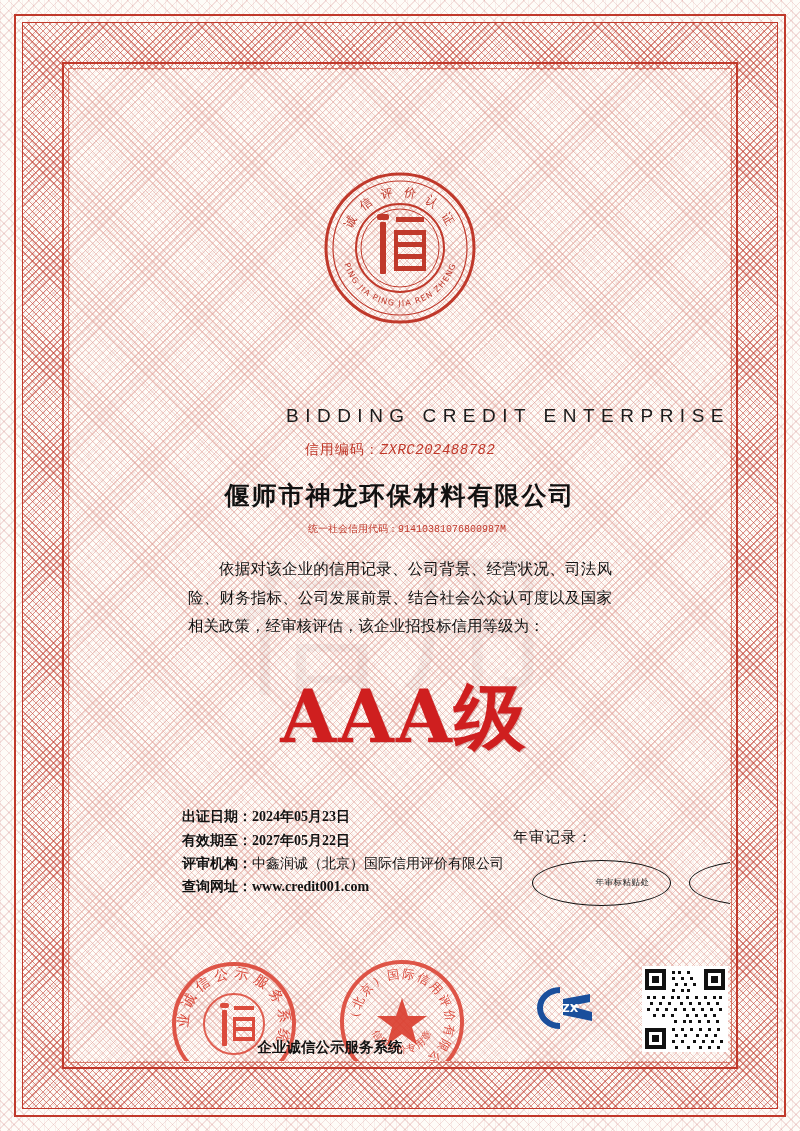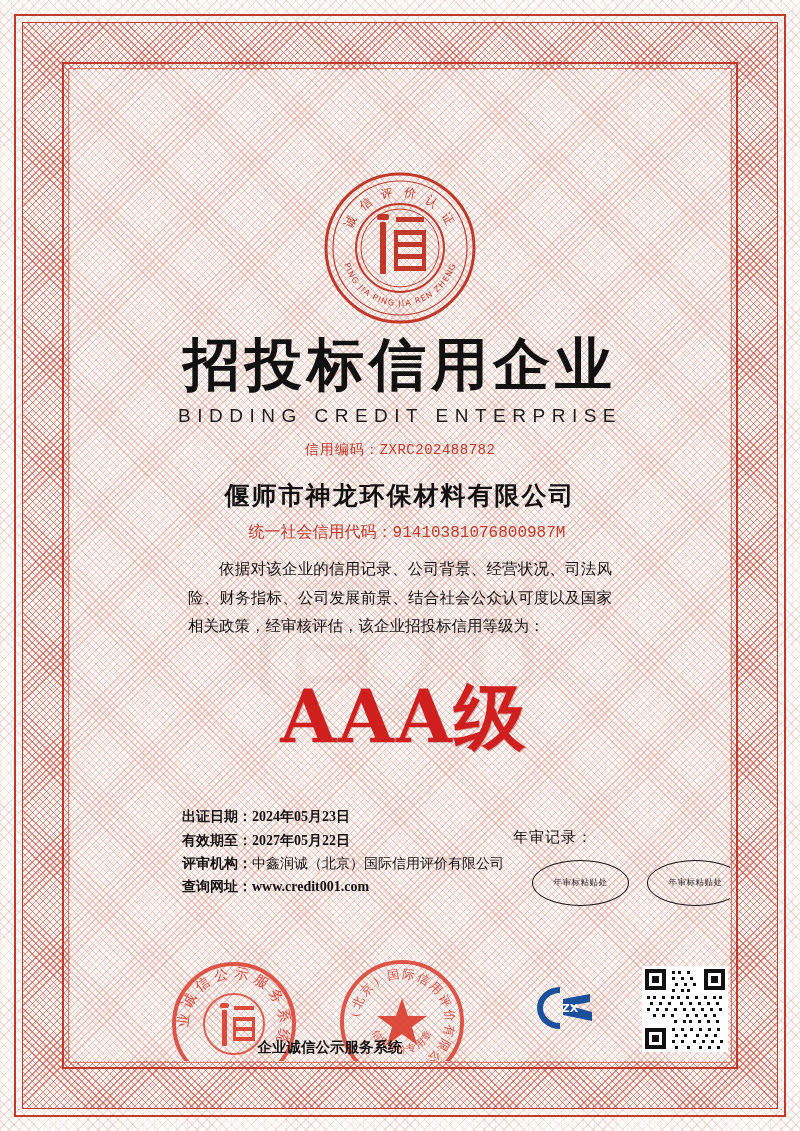--- a/index.html
+++ b/index.html
@@ -106,57 +106,57 @@
     font-weight: bold;
     font-size: 57px;
     letter-spacing: 5px;
     color: #111111;
     line-height: 1;
   }
   .title-en {
     position: absolute;
     top: 335px;
     left: 0; right: 0;
-    text-align: center;
+    text-align: right;
     font-family: "Liberation Sans", sans-serif;
     font-size: 19px;
     letter-spacing: 6.5px;
     color: #1a1a1a;
   }
 
   .credit-no {
     position: absolute;
     top: 371px;
     left: 0; right: 0;
     text-align: center;
     color: #c0392b;
     font-size: 14px;
     font-family: "DejaVu Sans", sans-serif;
   }
   .credit-no .label { letter-spacing: 1px; }
-  .credit-no .value { font-family: "Liberation Mono", monospace; letter-spacing: 0.5px; }
+  .credit-no .value { font-family: "Liberation Mono", monospace; letter-spacing: 0.5px; font-style: italic; }
 
   .company {
     position: absolute;
     top: 409px;
     left: 0; right: 0;
     text-align: center;
     font-family: "DejaVu Sans", sans-serif;
     font-weight: bold;
     font-size: 25px;
     letter-spacing: 2px;
     color: #111;
   }
   .uscc {
     position: absolute;
     top: 452px;
     left: 14px; right: 0;
     text-align: center;
     color: #c0392b;
-    font-size: 16px;
+    font-size: 10px;
     font-family: "DejaVu Sans", sans-serif;
   }
   .uscc .value { font-family: "Liberation Mono", monospace; }
 
   .body-text {
     position: absolute;
     top: 485px;
     left: 118px;
     right: 118px;
     font-family: "DejaVu Sans", sans-serif;
@@ -217,20 +217,21 @@
     height: 44px;
     border: 1px solid #111;
     border-radius: 50%;
     display: flex;
     align-items: center;
     justify-content: center;
     font-size: 8.5px;
     color: #222;
     font-family: "DejaVu Sans", sans-serif;
     letter-spacing: 0.5px;
+    padding-left: 42px;
   }
 
   
   .seal {
     position: absolute;
     width: 128px;
     height: 128px;
   }
   .seal1 { left: 100px; top: 890px; }
   .seal2 { left: 268px; top: 888px; }
@@ -302,21 +303,20 @@
         </g>
         <text font-family="DejaVu Sans, sans-serif" font-size="12" fill="#c0392b" letter-spacing="3">
           <textPath href="#arcTop" startOffset="50%" text-anchor="middle">诚 信 评 价 认 证</textPath>
         </text>
         <text font-family="DejaVu Sans, sans-serif" font-size="8" fill="#c0392b" letter-spacing="1.2">
           <textPath href="#arcBottom" startOffset="50%" text-anchor="middle">PING JIA PING JIA REN ZHENG</textPath>
         </text>
       </svg>
     </div>
 
-    <div class="title-cn">招投标信用企业</div>
     <div class="title-en">BIDDING CREDIT ENTERPRISE</div>
 
     <div class="credit-no">
       <span class="label">信用编码：</span><span class="value">ZXRC202488782</span>
     </div>
 
     <div class="company">偃师市神龙环保材料有限公司</div>
 
     <div class="uscc">
       <span class="label">统一社会信用代码：</span><span class="value">91410381076800987M</span>

